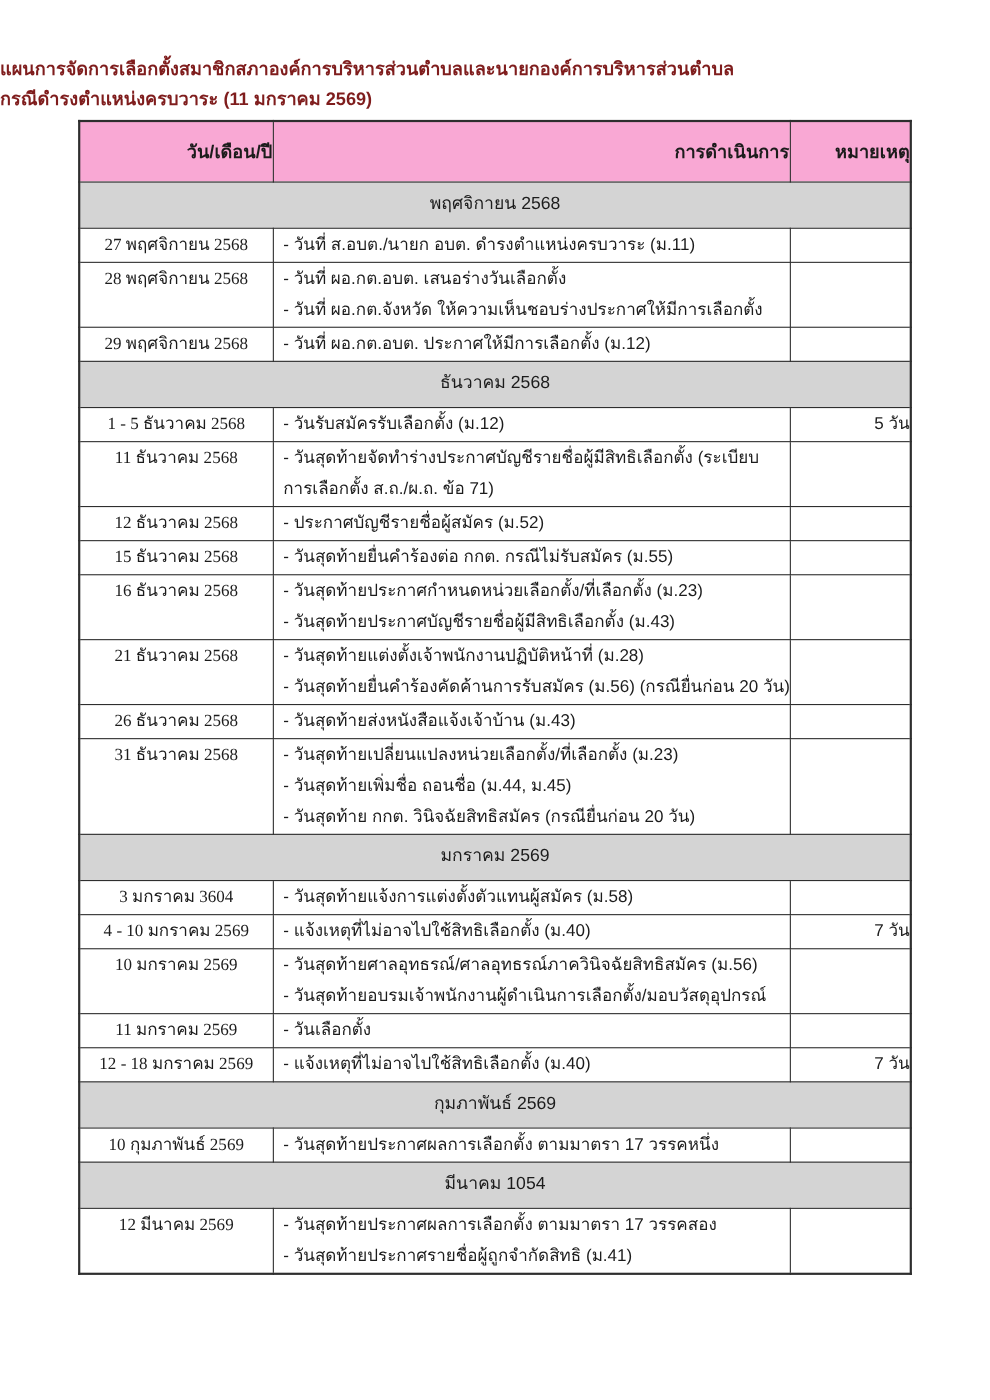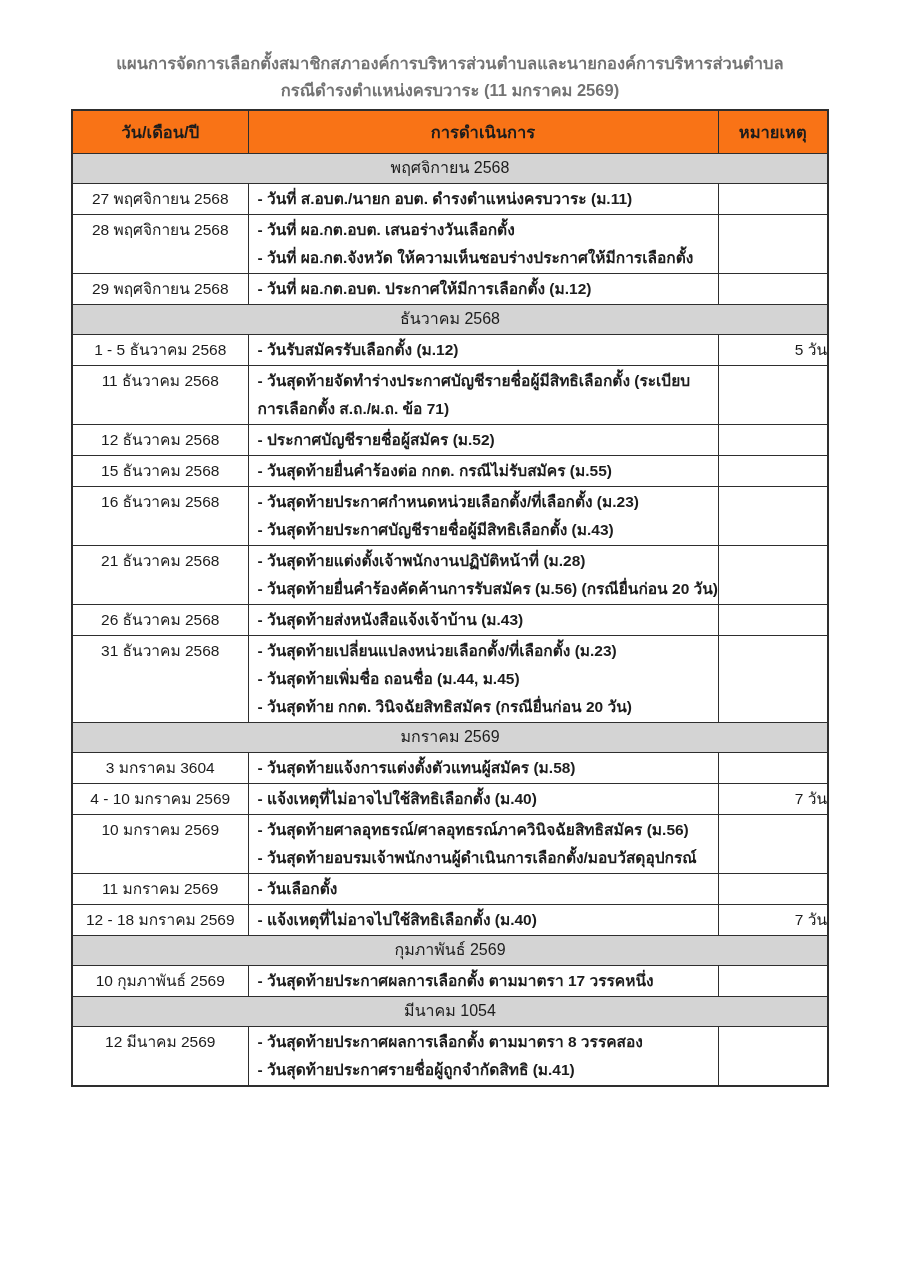--- a/index.html
+++ b/index.html
@@ -9,72 +9,71 @@
     font-family: "Liberation Sans", sans-serif;
     color: #1c1c1c;
     overflow: hidden;
   }
   .page {
     width: 900px; height: 1273px;
     background: #ffffff;
     padding-top: 50px;
   }
   .title {
-    text-align: center;
     font-weight: bold;
     font-size: 16.5px;
     line-height: 27px;
-    color: #737373;
+    color: #7f1d1d;
   }
   table.schedule {
     width: 756px;
     margin: 5px auto 0 auto;
     border-collapse: collapse;
     table-layout: fixed;
     border: 2px solid #2e2e2e;
     font-size: 15.5px;
   }
   col.c-date { width: 176px; }
   col.c-action { width: 470px; }
   col.c-note { width: 110px; }
   th, td {
     border: 1px solid #2e2e2e;
     vertical-align: top;
     font-weight: normal;
   }
   th.head-cell {
-    height: 43px;
+    height: 55px;
     vertical-align: middle;
-    text-align: center;
+    text-align: right;
     font-weight: bold;
     font-size: 16.5px;
-    background: #f97316;
+    background: #f9a8d4;
   }
   td.band-cell {
-    height: 30px;
+    height: 42px;
     background: #d4d4d4;
     text-align: center;
     vertical-align: middle;
     line-height: 28px;
     font-size: 16px;
   }
   td.date-cell {
     text-align: center;
     line-height: 28px;
     padding-top: 1px;
+    font-family: Liberation Serif, serif;
   }
   td.action-cell {
     padding: 1px 6px 1px 9px;
   }
   .action-line {
     line-height: 28px;
     height: 28px;
     white-space: nowrap;
     overflow: visible;
-    font-weight: bold;
   }
   td.note-cell {
     text-align: right;
     line-height: 28px;
     padding-top: 1px;
   }
 </style>
 </head>
 <body>
 
@@ -233,20 +232,20 @@
             <div class="action-line">- วันสุดท้ายประกาศผลการเลือกตั้ง ตามมาตรา 17 วรรคหนึ่ง</div>
           </td>
           <td class="note-cell"></td>
         </tr>
         <tr>
           <td colspan="3" class="band-cell">มีนาคม 1054</td>
         </tr>
         <tr>
           <td class="date-cell">12 มีนาคม 2569</td>
           <td class="action-cell">
-            <div class="action-line">- วันสุดท้ายประกาศผลการเลือกตั้ง ตามมาตรา 8 วรรคสอง</div>
+            <div class="action-line">- วันสุดท้ายประกาศผลการเลือกตั้ง ตามมาตรา 17 วรรคสอง</div>
             <div class="action-line">- วันสุดท้ายประกาศรายชื่อผู้ถูกจำกัดสิทธิ (ม.41)</div>
           </td>
           <td class="note-cell"></td>
         </tr>
       </tbody>
   </table>
 </div>
 
 </body></html>

